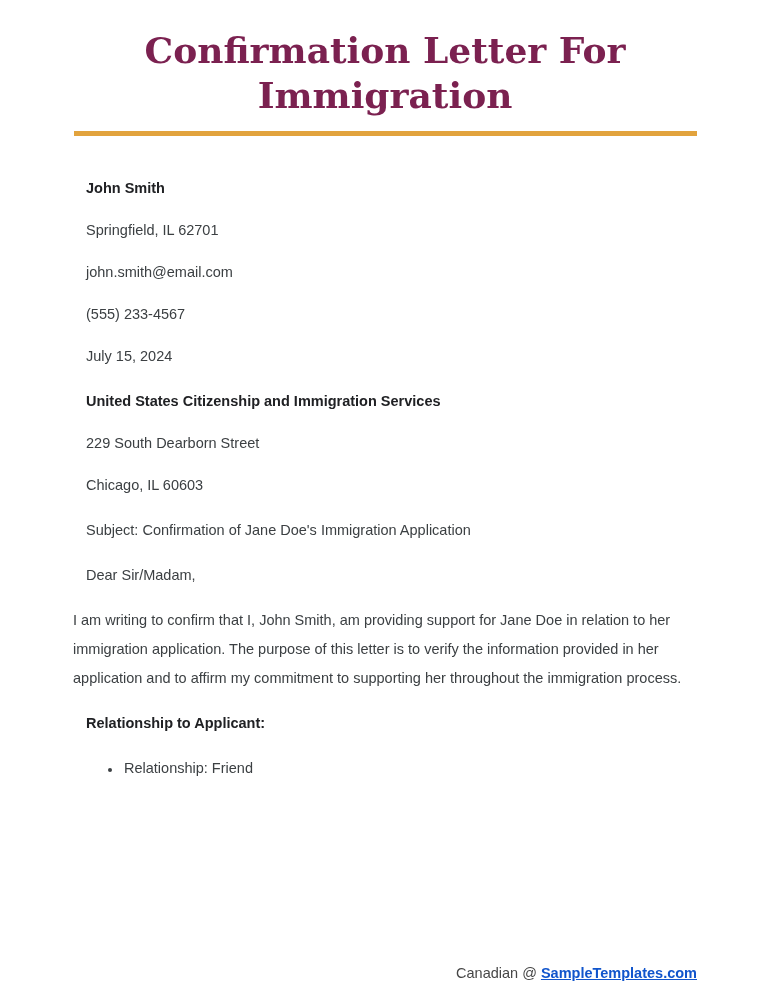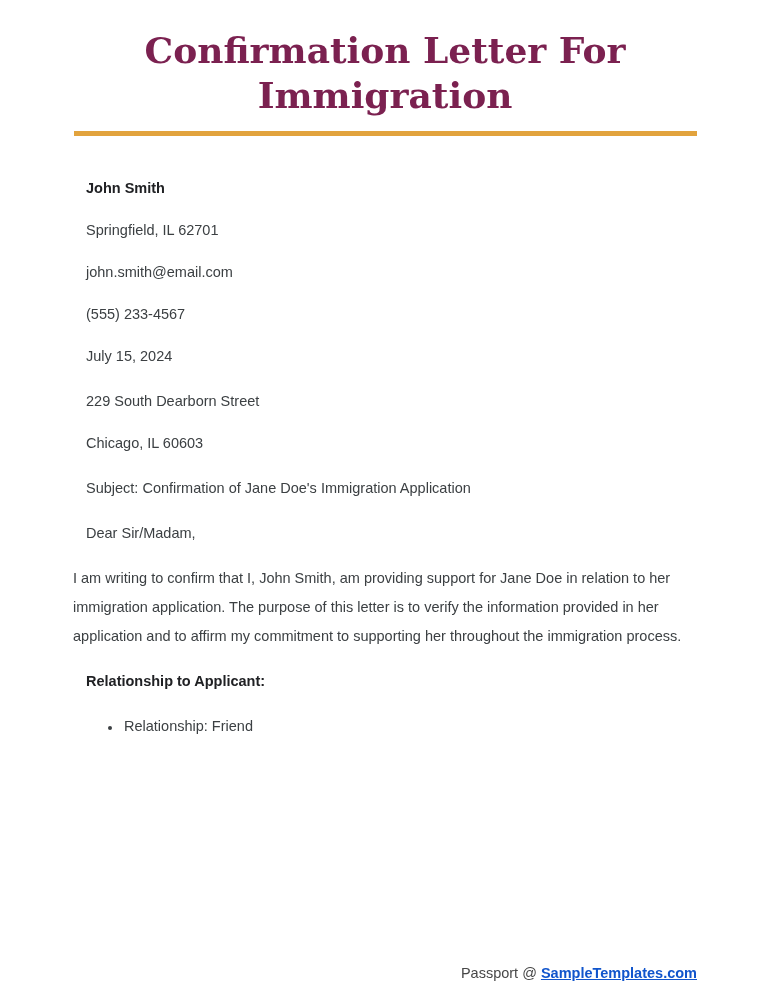--- a/index.html
+++ b/index.html
@@ -70,20 +70,21 @@
 
     <div class="block">
       <p class="line bold">John Smith</p>
       <p class="line">Springfield, IL 62701</p>
       <p class="line">john.smith@email.com</p>
       <p class="line">(555) 233-4567</p>
       <p class="line">July 15, 2024</p>
     </div>
 
     <div class="block">
+      <p class="line bold">United States Citizenship and Immigration Services</p>
       <p class="line">229 South Dearborn Street</p>
       <p class="line">Chicago, IL 60603</p>
     </div>
 
     <div class="block">
       <p class="line">Subject: Confirmation of Jane Doe's Immigration Application</p>
     </div>
 
     <div class="block">
       <p class="line">Dear Sir/Madam,</p>
@@ -97,16 +98,16 @@
       <p class="line bold">Relationship to Applicant:</p>
     </div>
 
     <ul class="bullets">
       <li>Relationship: Friend</li>
     </ul>
 
   </div>
 
   <div class="footer">
-    <span>Passport @ </span><a>SampleTemplates.com</a>
+    <span>Canadian @ </span><a>SampleTemplates.com</a>
   </div>
 
 </div>
 
 </body></html>

